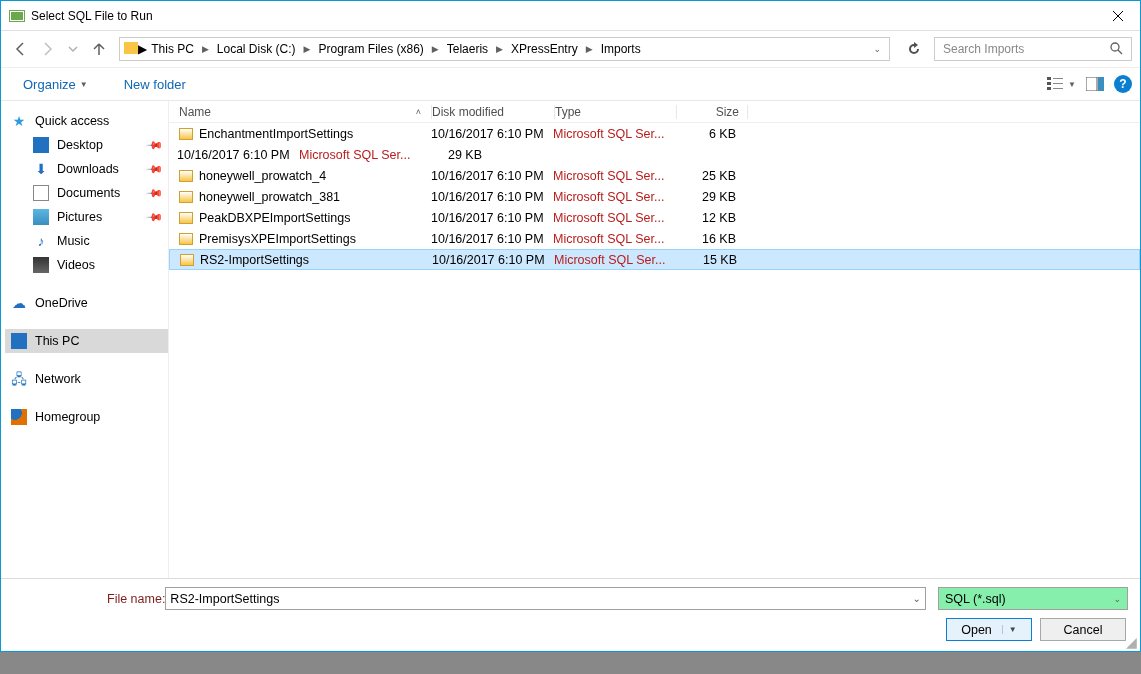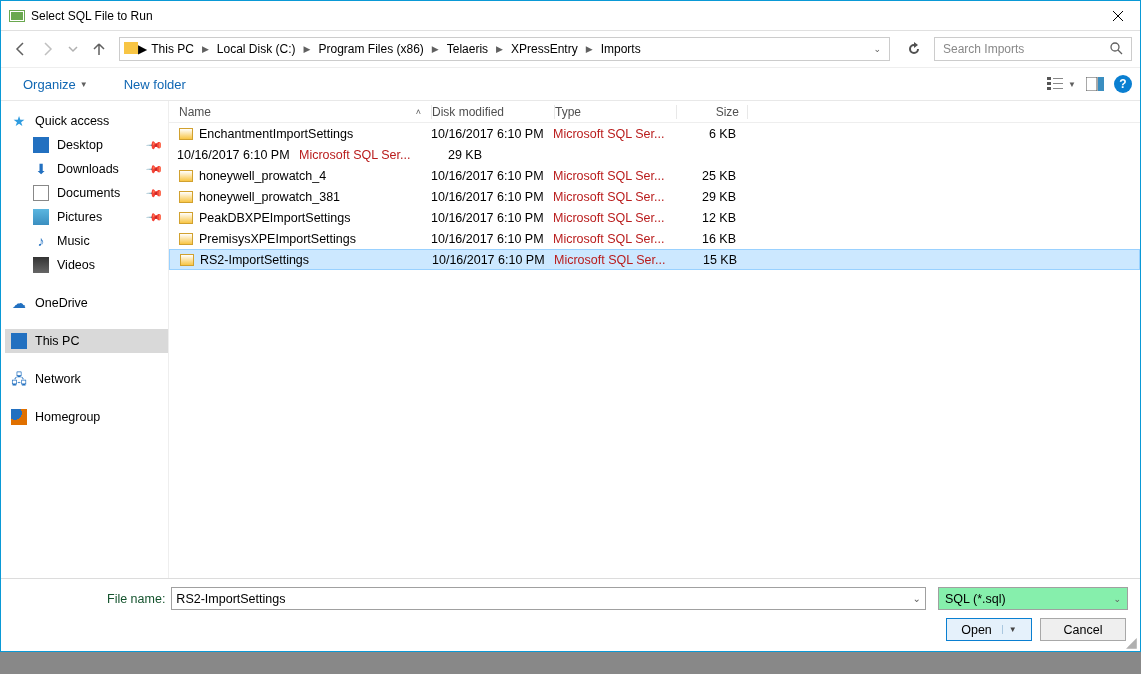--- a/index.html
+++ b/index.html
@@ -151,21 +151,21 @@
   .footer {
     border-top:1px solid #dcdcdc;
     padding:8px 12px 10px 12px;
     display:flex; flex-direction:column; gap:8px;
     background:#fff; position:relative;
   }
   .footer-row1 {
     display:flex; align-items:center;
     padding-left:94px;
   }
-  .fn-label { font-size:12.5px; color:#14532d; margin-right:6px; }
+  .fn-label { font-size:12.5px; color:#7f1d1d; }
   .fn-input {
     flex:1 1 auto; height:23px;
     border:1px solid #a0a0a0;
     font-size:12.5px; padding:0 4px;
     display:flex; align-items:center; justify-content:space-between;
     color:#000;
   }
   .fn-input .dd { color:#606060; font-size:10px; padding-left:6px; }
   .ft-select {
     width:190px; height:23px; margin-left:12px;

